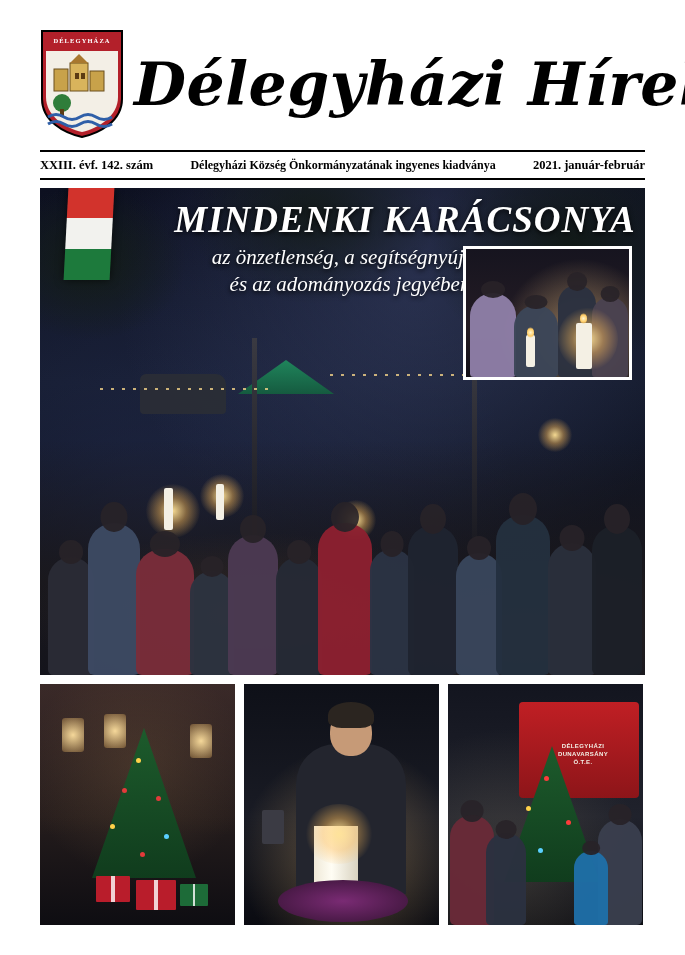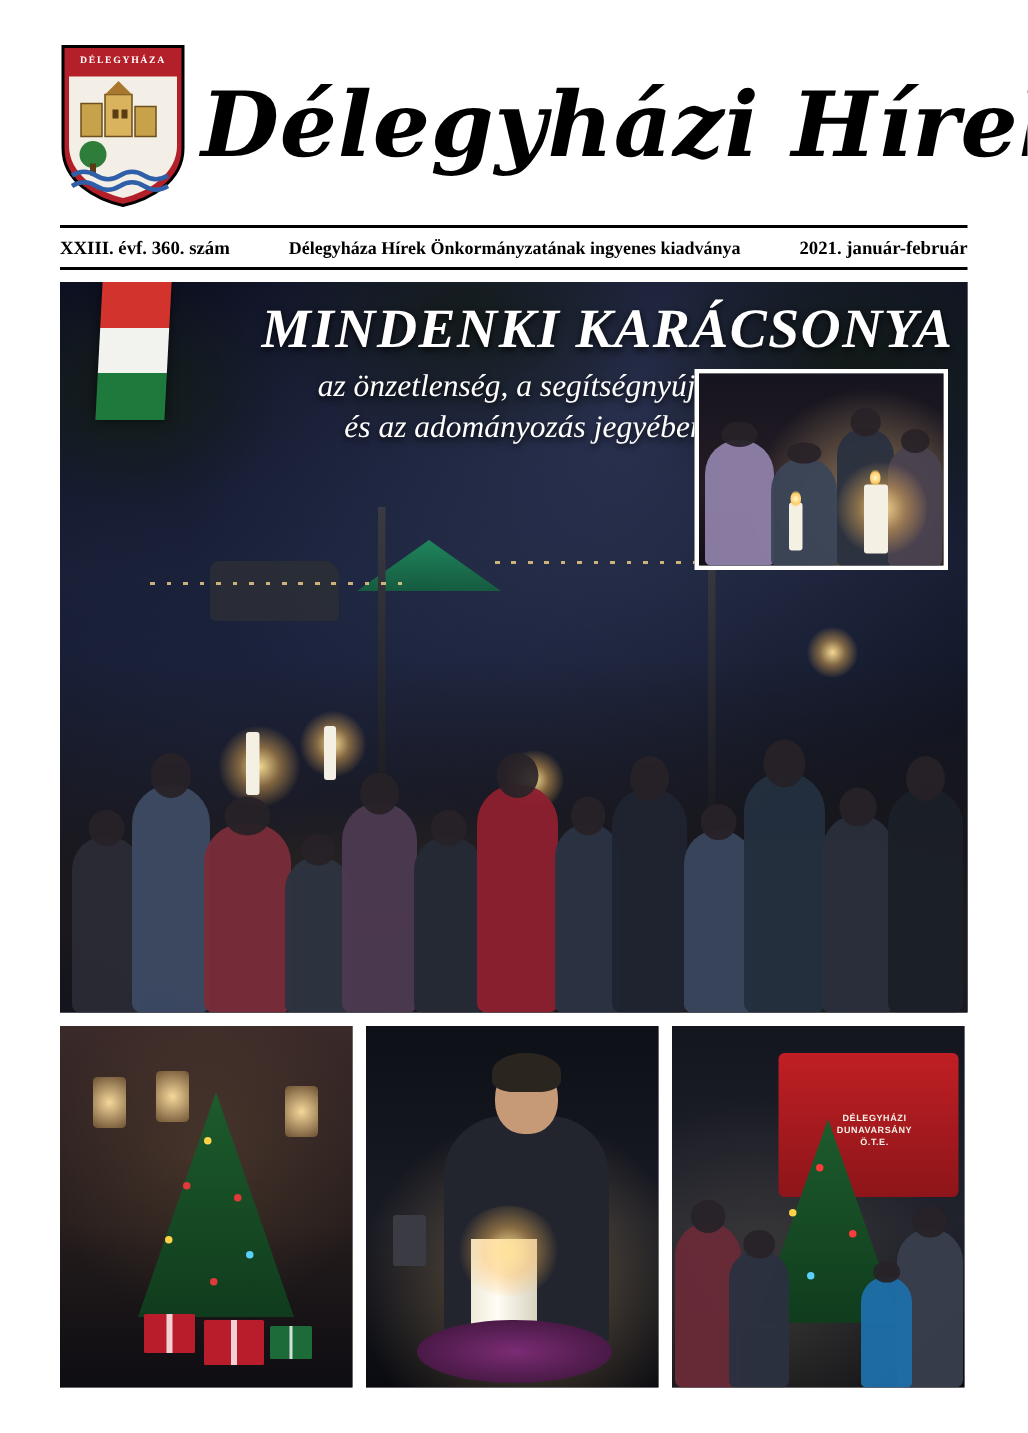--- a/index.html
+++ b/index.html
@@ -433,22 +433,22 @@
       </svg>
       <div class="crest-label">DÉLEGYHÁZA</div>
     </div>
 
     <div class="paper-title">Délegyházi Hírek</div>
   </div>
 
   <div class="rule-top"></div>
 
   <div class="subline">
-    <span class="issue">XXIII. évf. 360. szám</span>
-    <span class="publisher">Délegyháza Hírek Önkormányzatának ingyenes kiadványa</span>
+    <span class="issue">XXIII. évf. 142. szám</span>
+    <span class="publisher">Délegyházi Község Önkormányzatának ingyenes kiadványa</span>
     <span class="date">2021. január-február</span>
   </div>
 
   <div class="rule-bottom"></div>
 
   <div class="hero">
     <div class="hero-sky"></div>
     <div class="hero-trees"></div>
     <div class="hero-ground"></div>
 

